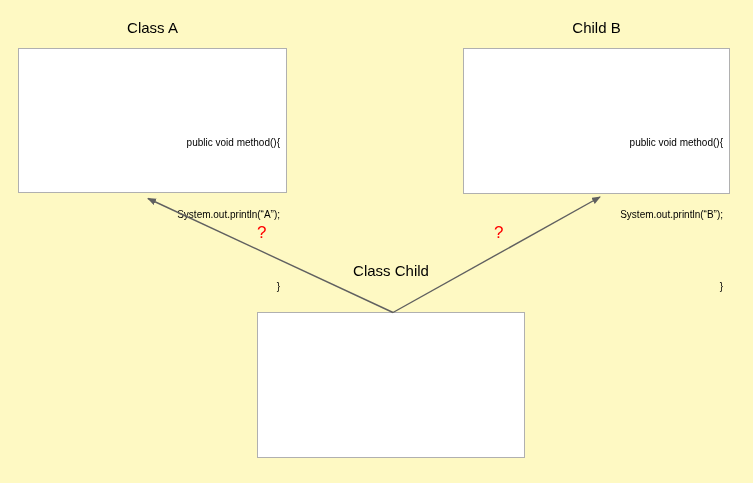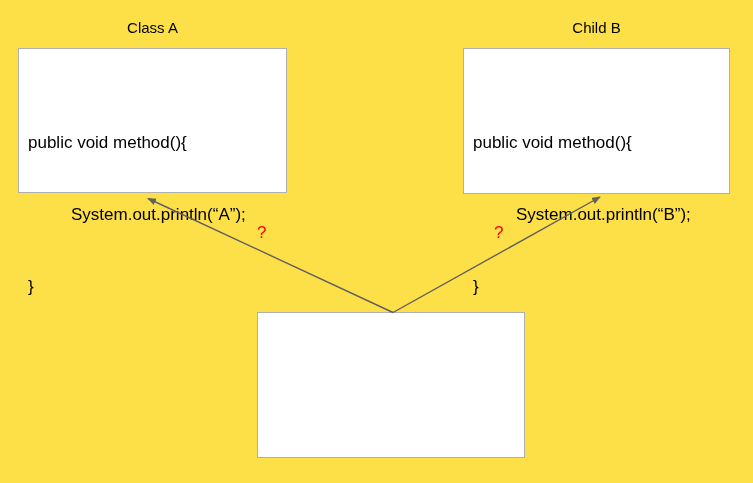--- a/index.html
+++ b/index.html
@@ -7,21 +7,21 @@
     --arrow-color: #606060;
     --box-border-color: #b0b0b0;
     --text-color: #000000;
   }
   * { margin: 0; padding: 0; box-sizing: border-box; }
   html, body { background: #ffffff; }
   .canvas {
     position: relative;
     width: 753px;
     height: 483px;
-    background: #fde047;
+    background: #fef9c3;
     font-family: "Liberation Sans", sans-serif;
     color: var(--text-color);
     overflow: hidden;
   }
   .class-title {
     position: absolute;
     font-size: 15px;
     line-height: 17px;
     text-align: center;
     color: var(--text-color);
@@ -33,24 +33,25 @@
   .class-box {
     position: absolute;
     background: #ffffff;
     border: 1px solid var(--box-border-color);
   }
   .box-a { left: 18px;  top: 48px;  width: 269px; height: 145px; }
   .box-b { left: 463px; top: 48px;  width: 267px; height: 146px; }
   .box-child { left: 257px; top: 312px; width: 268px; height: 146px; }
   .code {
     padding: 34px 6px 0 9px;
-    font-size: 17px;
+    font-size: 10px;
     line-height: 24px;
     color: var(--text-color);
     white-space: pre;
+    text-align: right;
   }
   .code .indent { padding-left: 43px; }
   .arrow-layer {
     position: absolute;
     left: 0; top: 0;
     width: 753px; height: 483px;
     pointer-events: none;
   }
   .arrow-line {
     stroke: var(--arrow-color);
@@ -83,20 +84,21 @@
 
   <div class="class-title title-b">Child B</div>
   <div class="class-box box-b">
     <div class="code">
       <div>public void method(){</div>
       <div class="indent">System.out.println(“B”);</div>
       <div>}</div>
     </div>
   </div>
 
+  <div class="class-title title-child">Class Child</div>
   <div class="class-box box-child"></div>
 
   <svg class="arrow-layer" viewBox="0 0 753 483">
     <defs>
       <marker id="arrowhead" markerUnits="userSpaceOnUse" markerWidth="10" markerHeight="8" refX="8" refY="3.5" orient="auto">
         <path class="arrow-head" d="M0,0 L9,3.5 L0,7 Z"></path>
       </marker>
     </defs>
     <line class="arrow-line" x1="393" y1="312.5" x2="148" y2="198.5" marker-end="url(#arrowhead)"></line>
     <line class="arrow-line" x1="393" y1="312.5" x2="600" y2="197" marker-end="url(#arrowhead)"></line>

